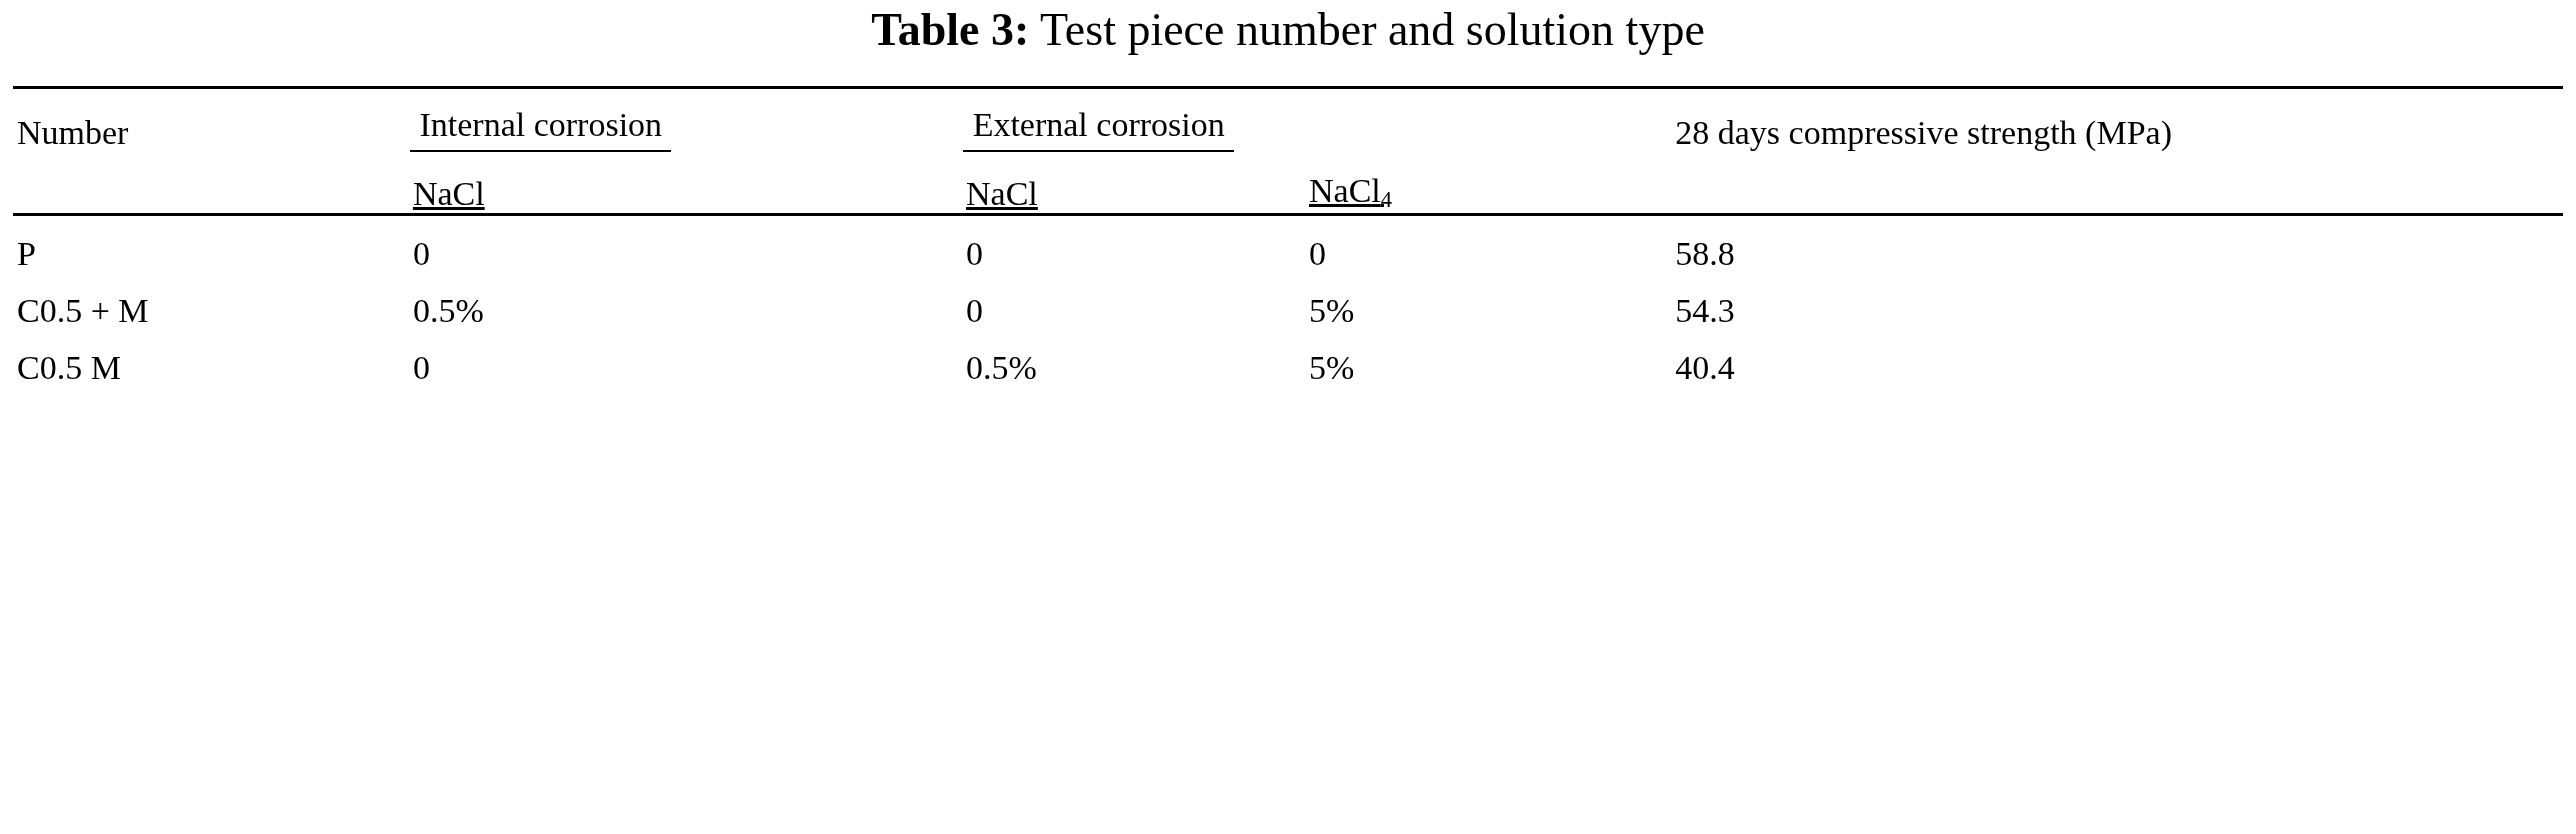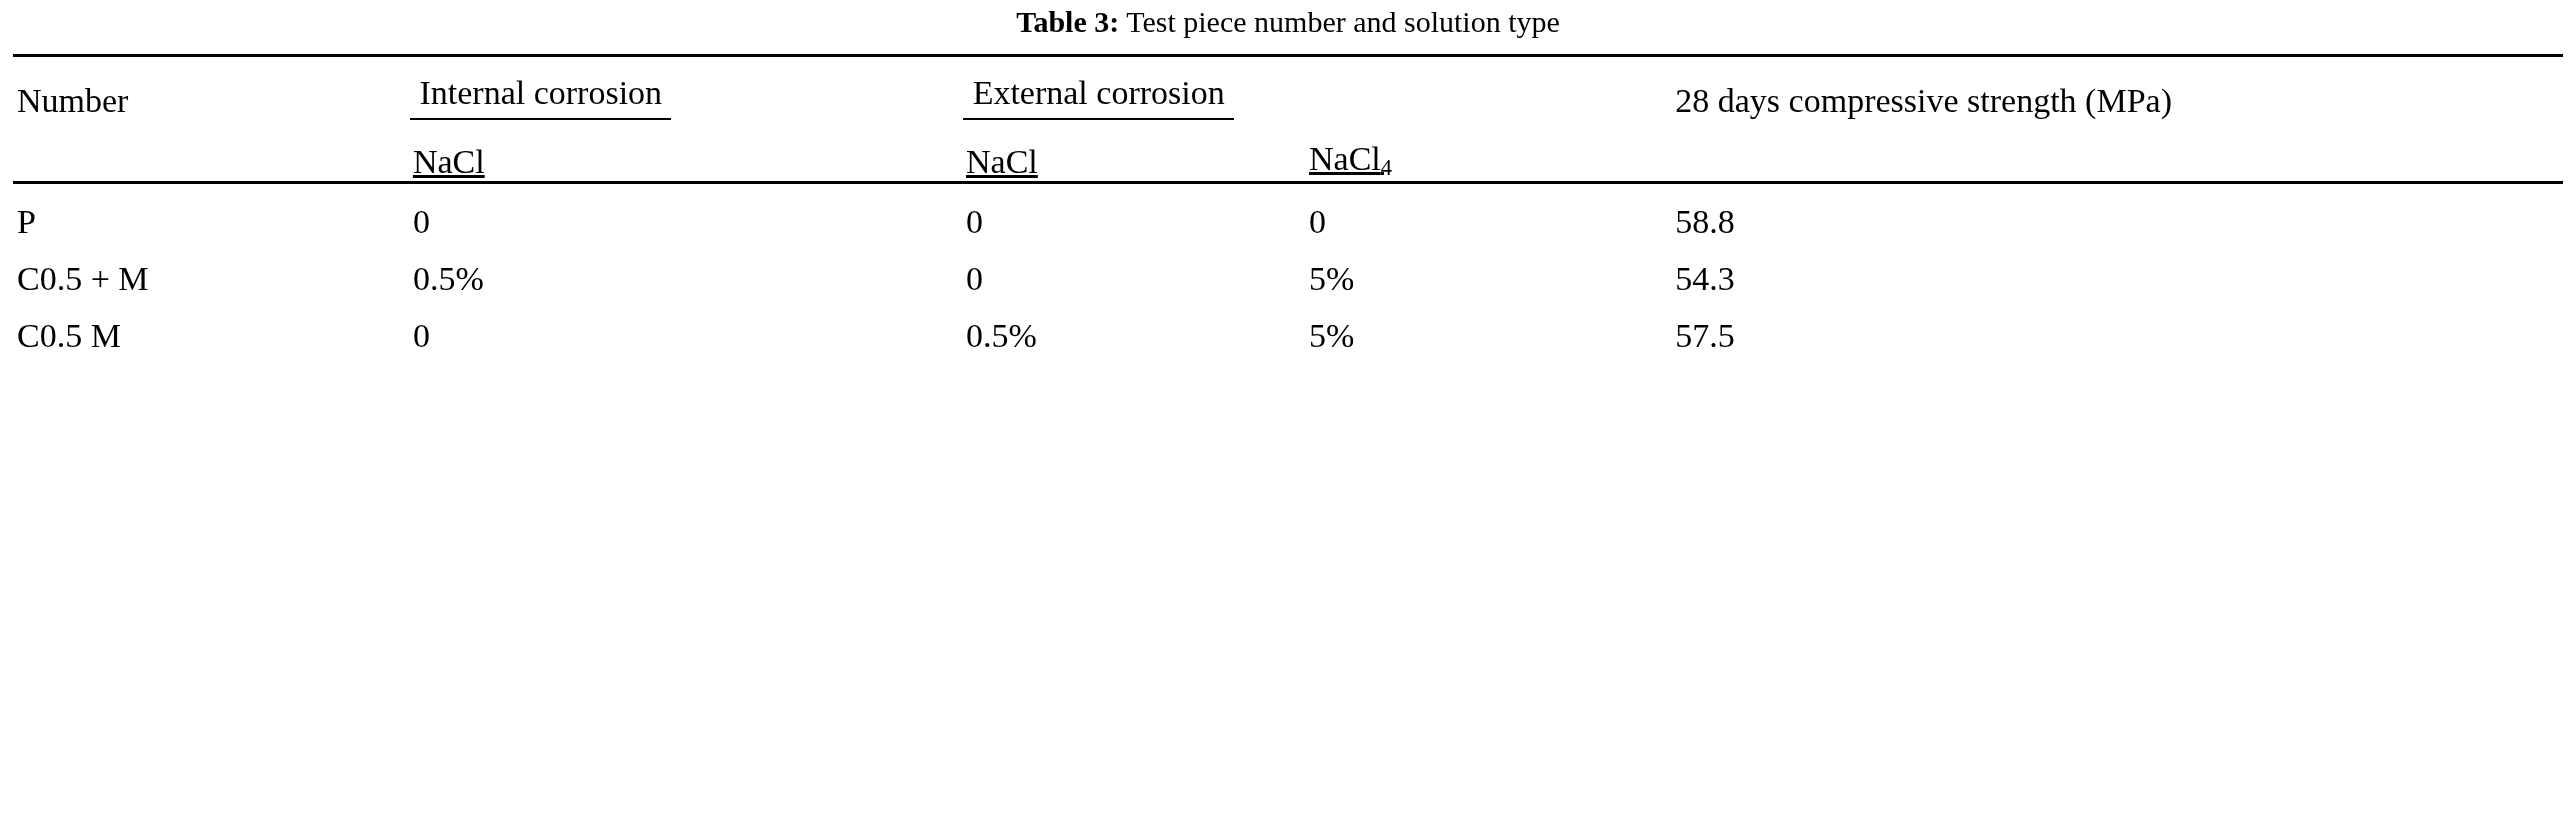--- a/index.html
+++ b/index.html
@@ -14,36 +14,36 @@
     color: #000000;
     overflow: hidden;
   }
   .table-wrap {
     box-sizing: border-box;
     width: 2576px;
     padding: 0 13px 0 13px;
   }
   .caption {
     text-align: center;
-    font-size: 30px;
+    font-size: 46px;
     line-height: 1.0;
     padding-top: 6.6px;
     padding-bottom: 17px;
     white-space: nowrap;
   }
   .caption .cap-label {
     font-weight: bold;
   }
   .caption .cap-text {
     font-weight: normal;
   }
   table.tbl {
     border-collapse: collapse;
     width: 2550px;
-    margin: 0 auto;
+    margin: 16px auto;
     font-size: 34px;
   }
   table.tbl td, table.tbl th {
     text-align: left;
     font-weight: normal;
     vertical-align: bottom;
     padding: 0;
   }
   .rule-top td {
     border-top: 3.3px solid #000;
@@ -138,19 +138,19 @@
         <td class="col-d">54.3</td>
       </tr>
 
 
 
       <tr class="body-row">
         <td class="col-number">C0.5 M</td>
         <td class="col-a cell-pad">0</td>
         <td class="col-b cell-pad">0.5%</td>
         <td class="col-c cell-pad">5%</td>
-        <td class="col-d">57.5</td>
+        <td class="col-d">40.4</td>
       </tr>
 
     </tbody>
   </table>
 </div>
 
 
 </body></html>

